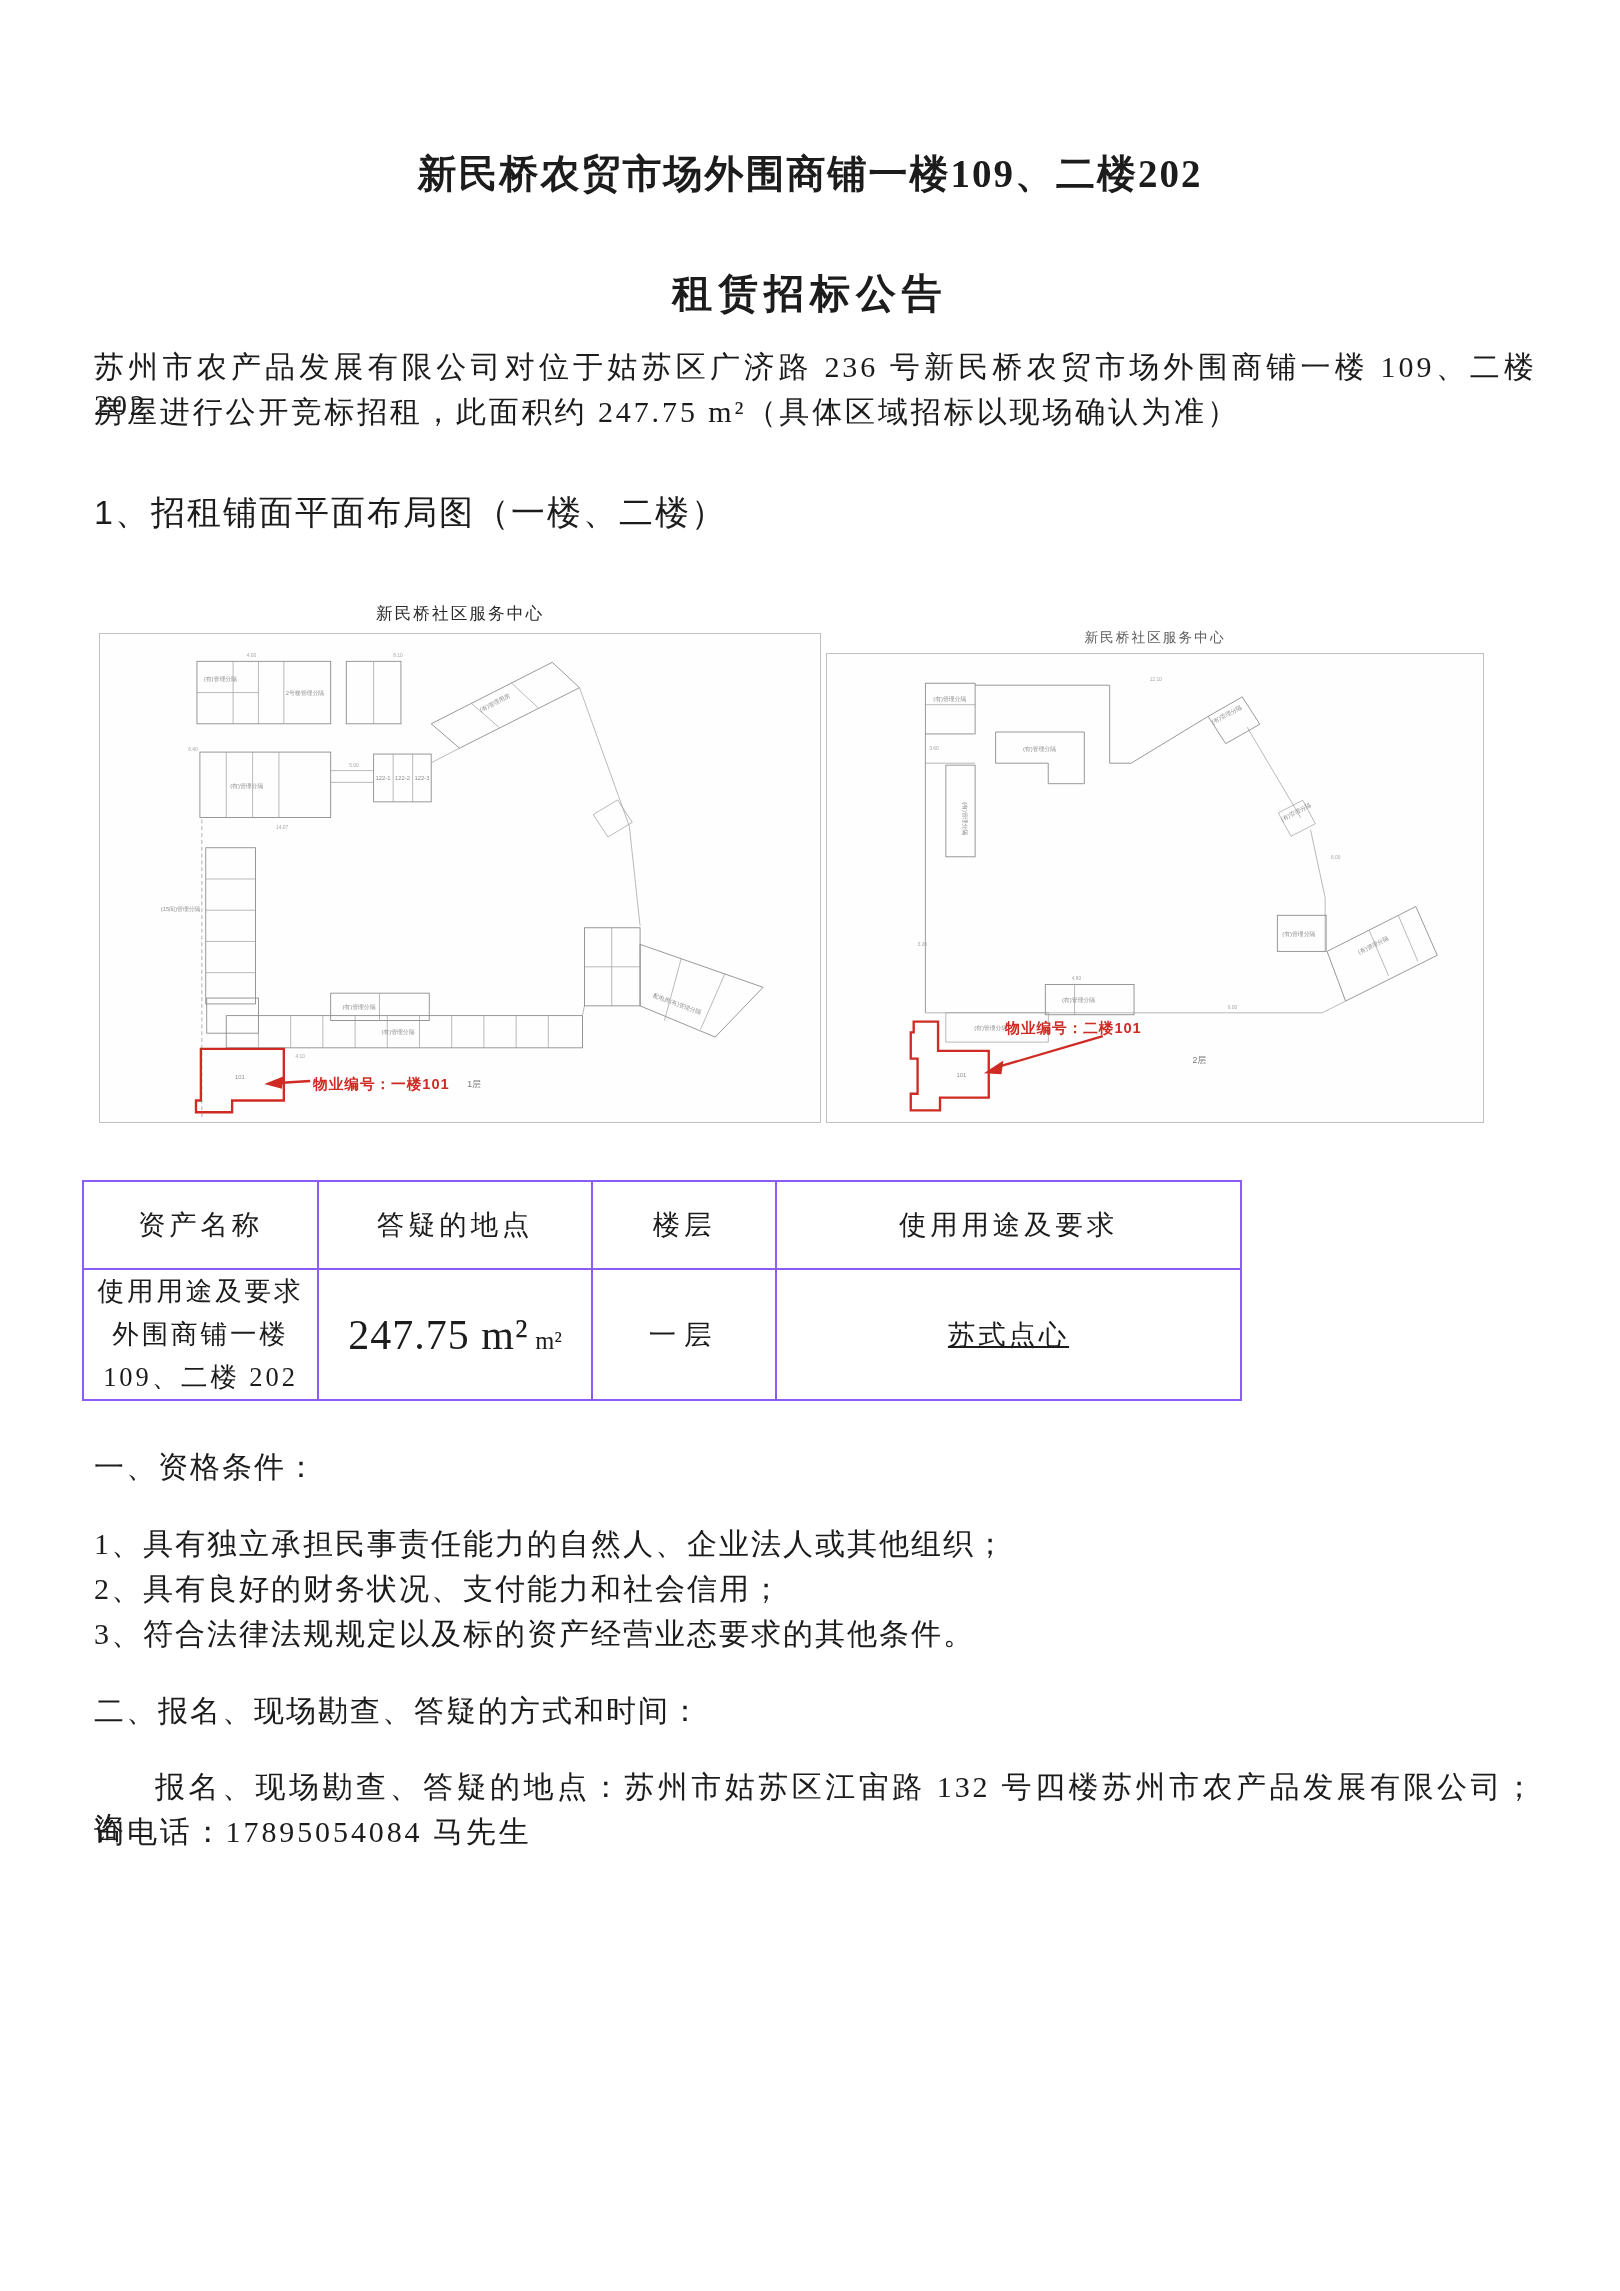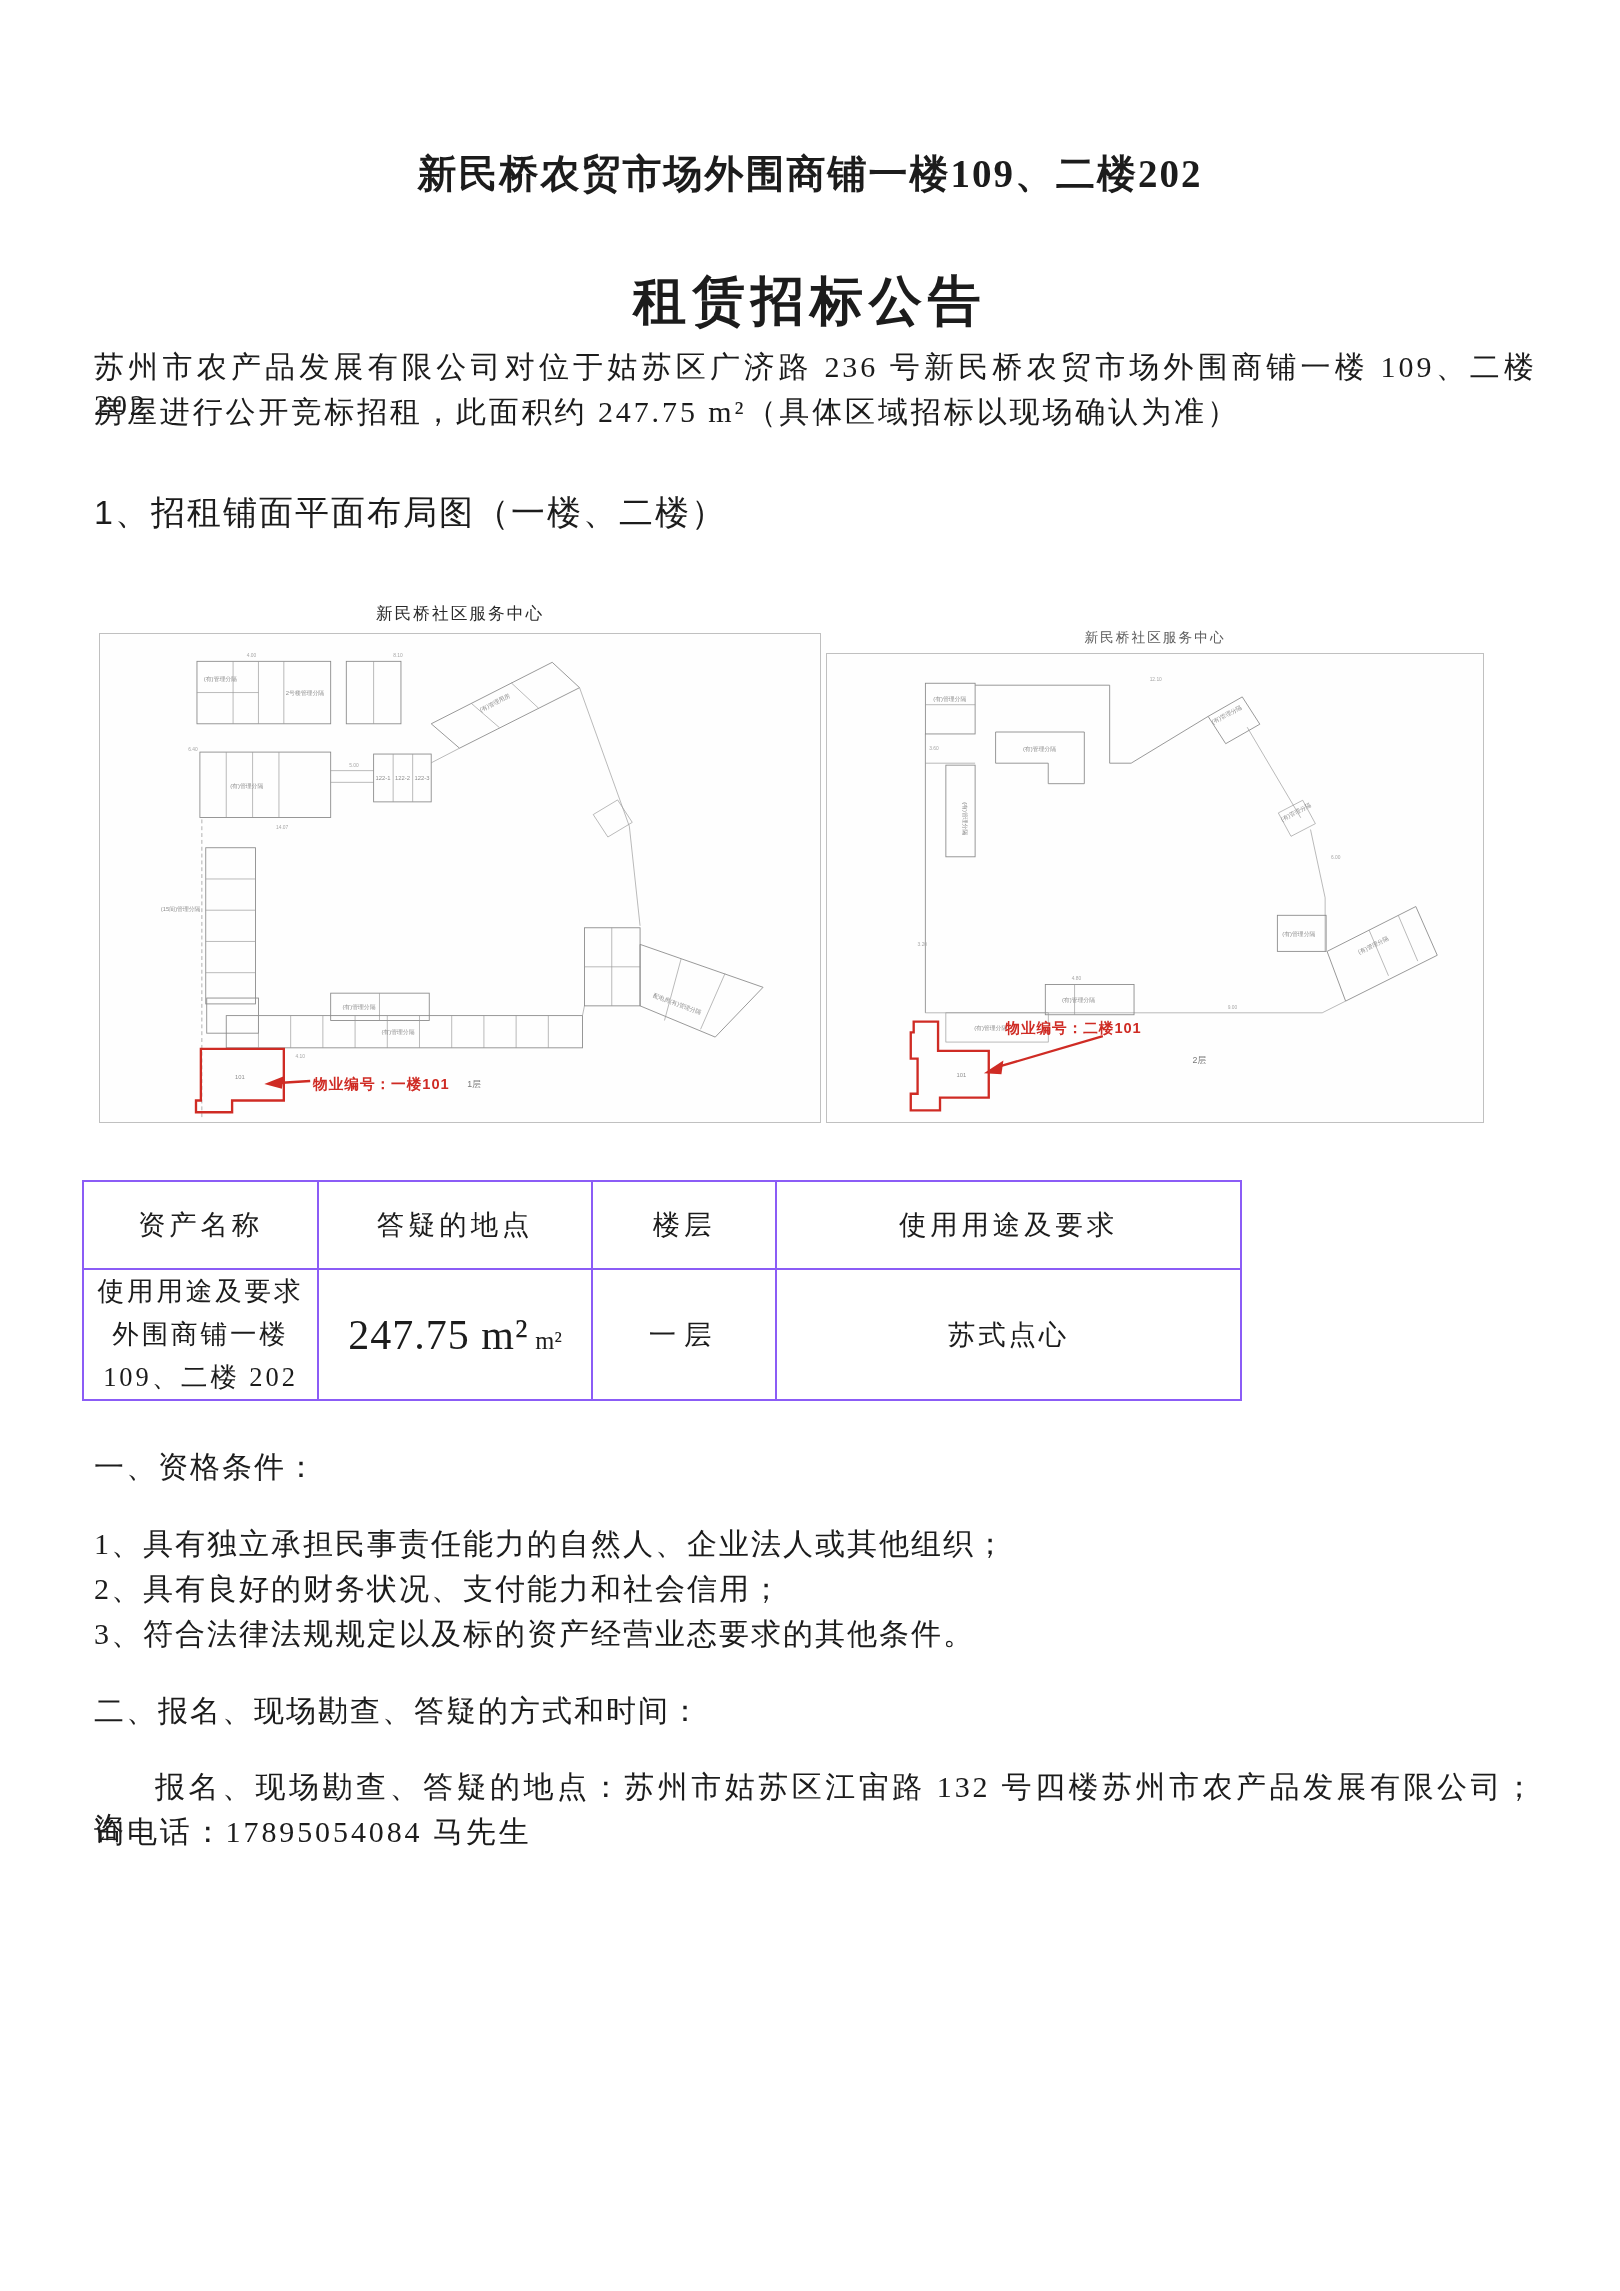--- a/index.html
+++ b/index.html
@@ -8,21 +8,21 @@
     position: relative;
     width: 1620px; height: 2292px;
     background: #ffffff;
     font-family: "Liberation Serif", "DejaVu Serif", serif;
     color: #1c1c1c;
     overflow: hidden;
   }
   .abs { position: absolute; }
   .center { left:0; width:1620px; text-align:center; }
   .doc-title { top:147px; font-size:39px; font-weight:bold; letter-spacing:2px; }
-  .doc-subtitle { top:266px; font-size:53px; font-weight:bold; letter-spacing:5.9px; }
+  .doc-subtitle { top:266px; font-size:40px; font-weight:bold; letter-spacing:5.9px; }
   .intro-line { left:94px; width:1443px; font-size:30px; letter-spacing:2.9px; white-space:nowrap; }
   .stretch { white-space:normal; text-align:justify; text-align-last:justify; }
   .h-sans { font-family:"Liberation Sans","DejaVu Sans",sans-serif; font-weight:normal; }
   .sec1 { left:94px; top:490px; font-size:34px; letter-spacing:2px; }
   .plan-title-l { left:166px; top:602px; width:588px; text-align:center; font-size:16.7px; color:#2a2a2a; letter-spacing:2px; }
   .plan-title-r { left:861px; top:629px; width:588px; text-align:center; font-size:13.7px; color:#5c5c5c; letter-spacing:2px; filter:blur(0.6px); }
   svg.plan { position:absolute; background:#fefefe; border:1px solid #c0c0c0; }
   #plan-left { left:99px; top:633px; }
   #plan-right { left:826px; top:653px; }
   .wall { fill:none; stroke:#8a8a8a; stroke-width:0.9; }
@@ -44,21 +44,21 @@
     text-align:center; vertical-align:middle;
     font-size:27.4px;
   }
   tr.hdr { height:88px; }
   tr.bodyrow { height:131px; }
   .hdr td { letter-spacing:3.9px; }
   .name-line { display:block; font-size:26.5px; letter-spacing:2.9px; line-height:43px; }
   .area-main { font-size:42px; letter-spacing:1px;margin-top:48px; }
   .area-small { font-size:24.5px; }
   .floor-cell { letter-spacing:7.8px; }
-  .usage-cell { letter-spacing:2.9px; }
+  .usage-cell { letter-spacing:2.9px;text-decoration:underline; }
   .sec-h { left:94px; font-size:30px; letter-spacing:2px; }
   .list-item { left:94px; font-size:30px; letter-spacing:2px; white-space:nowrap; }
   .reg1 { left:94px; width:1443px; top:1767px; font-size:30px; letter-spacing:2.9px; text-indent:61px; }
   .reg2 { left:94px; top:1812px; font-size:30px; letter-spacing:2.9px; white-space:nowrap; }
 </style>
 </head>
 <body>
 
 <div class="page">
 

